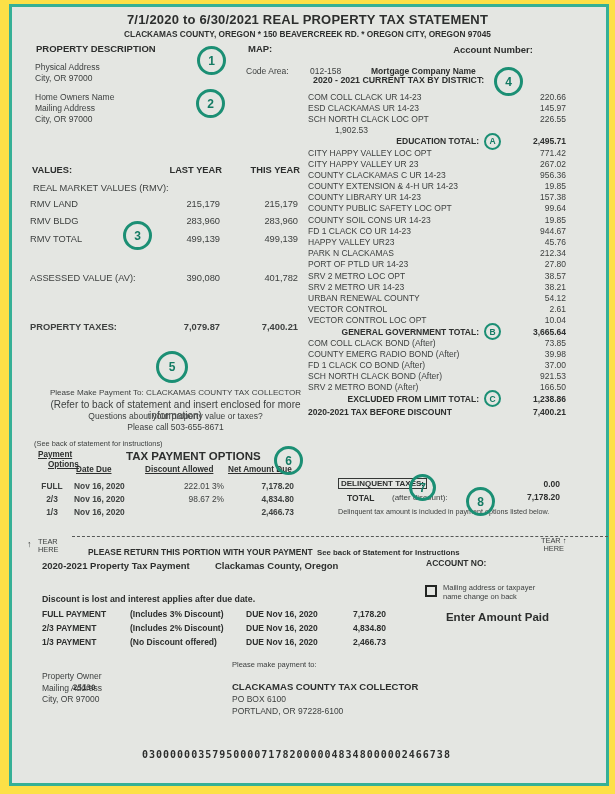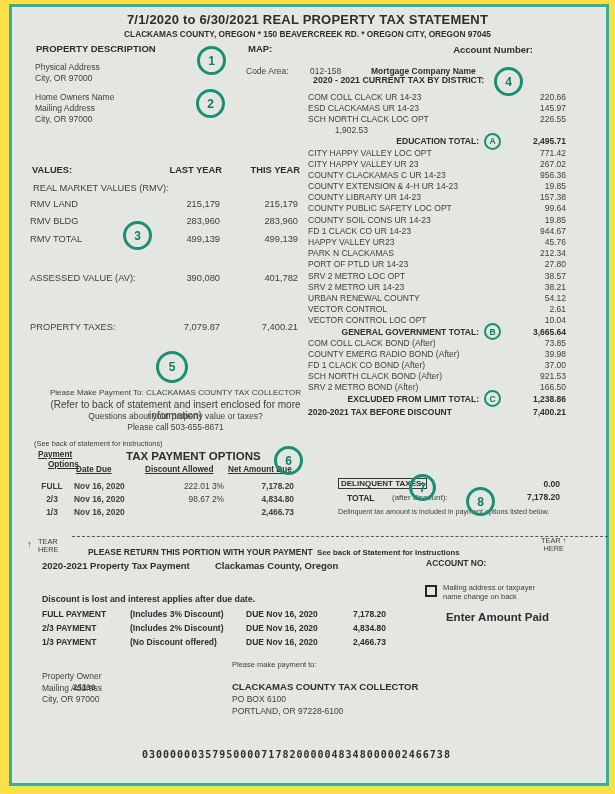--- a/index.html
+++ b/index.html
@@ -30,21 +30,21 @@
   .drow.total .dname{text-align:right;}
   .drow.grand{font-weight:bold;color:#2d2f2e;margin-top:2px;}
   .sbadge{width:13px;height:13px;border:2.4px solid #1b8f74;border-radius:50%;color:#147a63;
           font-size:8.5px;font-weight:bold;display:inline-flex;align-items:center;justify-content:center;
           margin:0 5px;flex:0 0 auto;}
   
   .vrow{display:flex;align-items:center;height:17.5px;font-size:9.3px;}
   .vrow .vlabel{flex:1;}
   .vrow .vc{width:78px;text-align:right;}
   .vrow.gapA{margin-top:22px;}
-  .vrow.gapB{margin-top:31px;}
+  .vrow.gapB{margin-top:31px;font-weight:bold;}
   .vhead{display:flex;align-items:center;font-size:9.3px;font-weight:bold;color:#2d2f2e;height:100%;padding:0 2px;box-sizing:border-box;}
   .vhead .vlabel{flex:1;}
   .vhead .vc{width:78px;text-align:right;}
   
   .porow{display:flex;align-items:center;height:13.2px;font-size:8.4px;}
   .porow .po-opt{width:44px;text-align:center;font-weight:bold;}
   .porow .po-due{width:72px;font-weight:bold;}
   .porow .po-disc{width:78px;text-align:right;}
   .porow .po-net{flex:1;text-align:right;font-weight:bold;}
   .uhead{font-weight:bold;color:#2d2f2e;text-decoration:underline;font-size:8.2px;}

